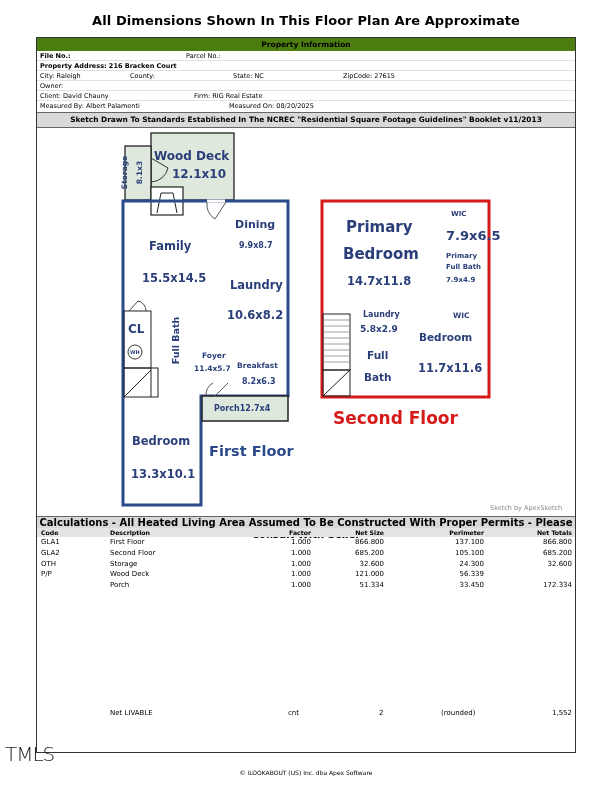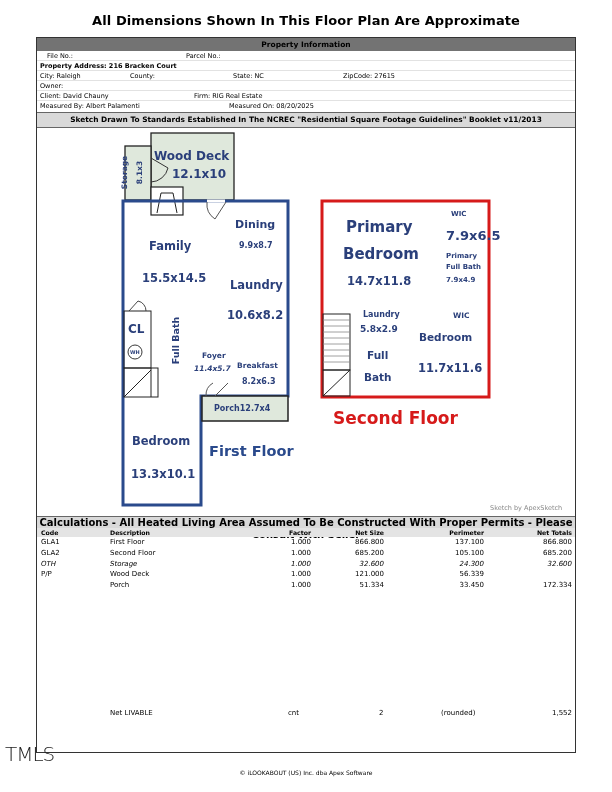--- a/index.html
+++ b/index.html
@@ -1,20 +1,20 @@
 <!DOCTYPE html>
 <html><head>
 <meta charset="utf-8">
 <style>
   html,body{margin:0;padding:0;background:#fff;}
   body{width:612px;height:792px;position:relative;overflow:hidden;font-family:"DejaVu Sans",sans-serif;color:#000;}
   .abs{position:absolute;}
   .title{left:0;top:13px;width:612px;text-align:center;font-weight:bold;font-size:13px;letter-spacing:0.1px;}
   .frame{left:36px;top:37px;width:540px;height:716px;border:1px solid #333;box-sizing:border-box;}
-  .pi-head{left:37px;top:38px;width:538px;height:13px;background:#737373;text-align:center;font-size:7.5px;font-weight:bold;line-height:13px;}
+  .pi-head{left:37px;top:38px;width:538px;height:13px;background:#4d7c0f;text-align:center;font-size:7.5px;font-weight:bold;line-height:13px;}
   .pi-row{left:37px;width:538px;height:10px;font-size:6.5px;line-height:10px;border-bottom:1px solid #e2e2e2;box-sizing:border-box;}
   .pi-row span{position:absolute;top:0;white-space:nowrap;}
   .sketch-head{left:37px;top:112px;width:538px;height:14px;background:#d9d9d9;border-top:1px solid #666;border-bottom:1px solid #666;text-align:center;font-size:7.4px;font-weight:bold;line-height:14px;}
   .room-label{position:absolute;color:#2a3f7a;font-weight:bold;white-space:nowrap;}
   .red-label{position:absolute;color:#2a3f7a;font-weight:bold;white-space:nowrap;}
   .calc-head{left:37px;top:516px;width:538px;height:12px;background:#d9d9d9;border-top:1px solid #666;font-size:10px;font-weight:bold;line-height:12px;text-align:center;}
   .calc-cols{left:37px;top:528px;width:538px;height:9px;background:#e4e4e4;font-size:6.2px;font-weight:bold;line-height:9px;}
   .calc-row{left:37px;width:538px;height:11px;font-size:7px;line-height:11px;}
   .c{position:absolute;top:0;white-space:nowrap;}
   .r{text-align:right;}
@@ -24,21 +24,21 @@
 </style>
 </head>
 <body>
 
 <div class="abs title">All Dimensions Shown In This Floor Plan Are Approximate</div>
 
 <div class="abs frame"></div>
 
 <div class="abs pi-head">Property Information</div>
 <div class="abs pi-row" style="top:51px;">
-  <span style="left:10px;">File No.:</span>
+  <span style="left:3px;font-weight:bold;">File No.:</span>
   <span style="left:109px;padding-left:40px;">Parcel No.:</span>
 </div>
 <div class="abs pi-row" style="top:61px;">
   <span style="left:3px;font-weight:bold;">Property Address: 216 Bracken Court</span>
 </div>
 <div class="abs pi-row" style="top:71px;">
   <span style="left:3px;">City: Raleigh</span>
   <span style="left:93px;">County:</span>
   <span style="left:196px;">State: NC</span>
   <span style="left:306px;">ZipCode: 27615</span>
@@ -107,21 +107,21 @@
 <div class="room-label" style="left:235px;top:218px;font-size:11px;">Dining</div>
 <div class="room-label" style="left:239px;top:241px;font-size:8px;">9.9x8.7</div>
 <div class="room-label" style="left:149px;top:239px;font-size:11.5px;">Family</div>
 <div class="room-label" style="left:142px;top:271px;font-size:11.5px;">15.5x14.5</div>
 <div class="room-label" style="left:230px;top:278px;font-size:11.5px;">Laundry</div>
 <div class="room-label" style="left:227px;top:308px;font-size:11.5px;">10.6x8.2</div>
 <div class="room-label" style="left:128px;top:322px;font-size:12px;">CL</div>
 <div class="room-label" style="left:130px;top:349px;font-size:5px;">WH</div>
 <div class="room-label" style="left:152px;top:335px;font-size:9.5px;transform:rotate(-90deg);">Full Bath</div>
 <div class="room-label" style="left:202px;top:351px;font-size:7.5px;">Foyer</div>
-<div class="room-label" style="left:194px;top:364px;font-size:7.5px;font-style:italic;">11.4x5.7</div>
+<div class="room-label" style="left:194px;top:364px;font-size:7.5px;">11.4x5.7</div>
 <div class="room-label" style="left:237px;top:361px;font-size:7.5px;">Breakfast</div>
 <div class="room-label" style="left:242px;top:377px;font-size:8px;">8.2x6.3</div>
 <div class="room-label" style="left:214px;top:404px;font-size:8px;">Porch12.7x4</div>
 <div class="room-label" style="left:132px;top:434px;font-size:11.5px;">Bedroom</div>
 <div class="room-label" style="left:131px;top:467px;font-size:11.5px;">13.3x10.1</div>
 <div class="room-label" style="left:209px;top:443px;font-size:14.5px;color:#2a4a8c;">First Floor</div>
 
 <div class="red-label" style="left:346px;top:218px;font-size:15px;">Primary</div>
 <div class="red-label" style="left:343px;top:245px;font-size:15px;">Bedroom</div>
 <div class="red-label" style="left:347px;top:274px;font-size:11.5px;">14.7x11.8</div>
@@ -160,21 +160,21 @@
   <span class="c r" style="right:3px;">866.800</span>
 </div>
 <div class="abs calc-row" style="top:548px;">
   <span class="c" style="left:4px;">GLA2</span>
   <span class="c" style="left:73px;">Second Floor</span>
   <span class="c r" style="right:264px;">1.000</span>
   <span class="c r" style="right:191px;">685.200</span>
   <span class="c r" style="right:91px;">105.100</span>
   <span class="c r" style="right:3px;">685.200</span>
 </div>
-<div class="abs calc-row" style="top:559px;font-style:italic;">
+<div class="abs calc-row" style="top:559px;">
   <span class="c" style="left:4px;">OTH</span>
   <span class="c" style="left:73px;">Storage</span>
   <span class="c r" style="right:264px;">1.000</span>
   <span class="c r" style="right:191px;">32.600</span>
   <span class="c r" style="right:91px;">24.300</span>
   <span class="c r" style="right:3px;">32.600</span>
 </div>
 <div class="abs calc-row" style="top:569px;">
   <span class="c" style="left:4px;">P/P</span>
   <span class="c" style="left:73px;">Wood Deck</span>

